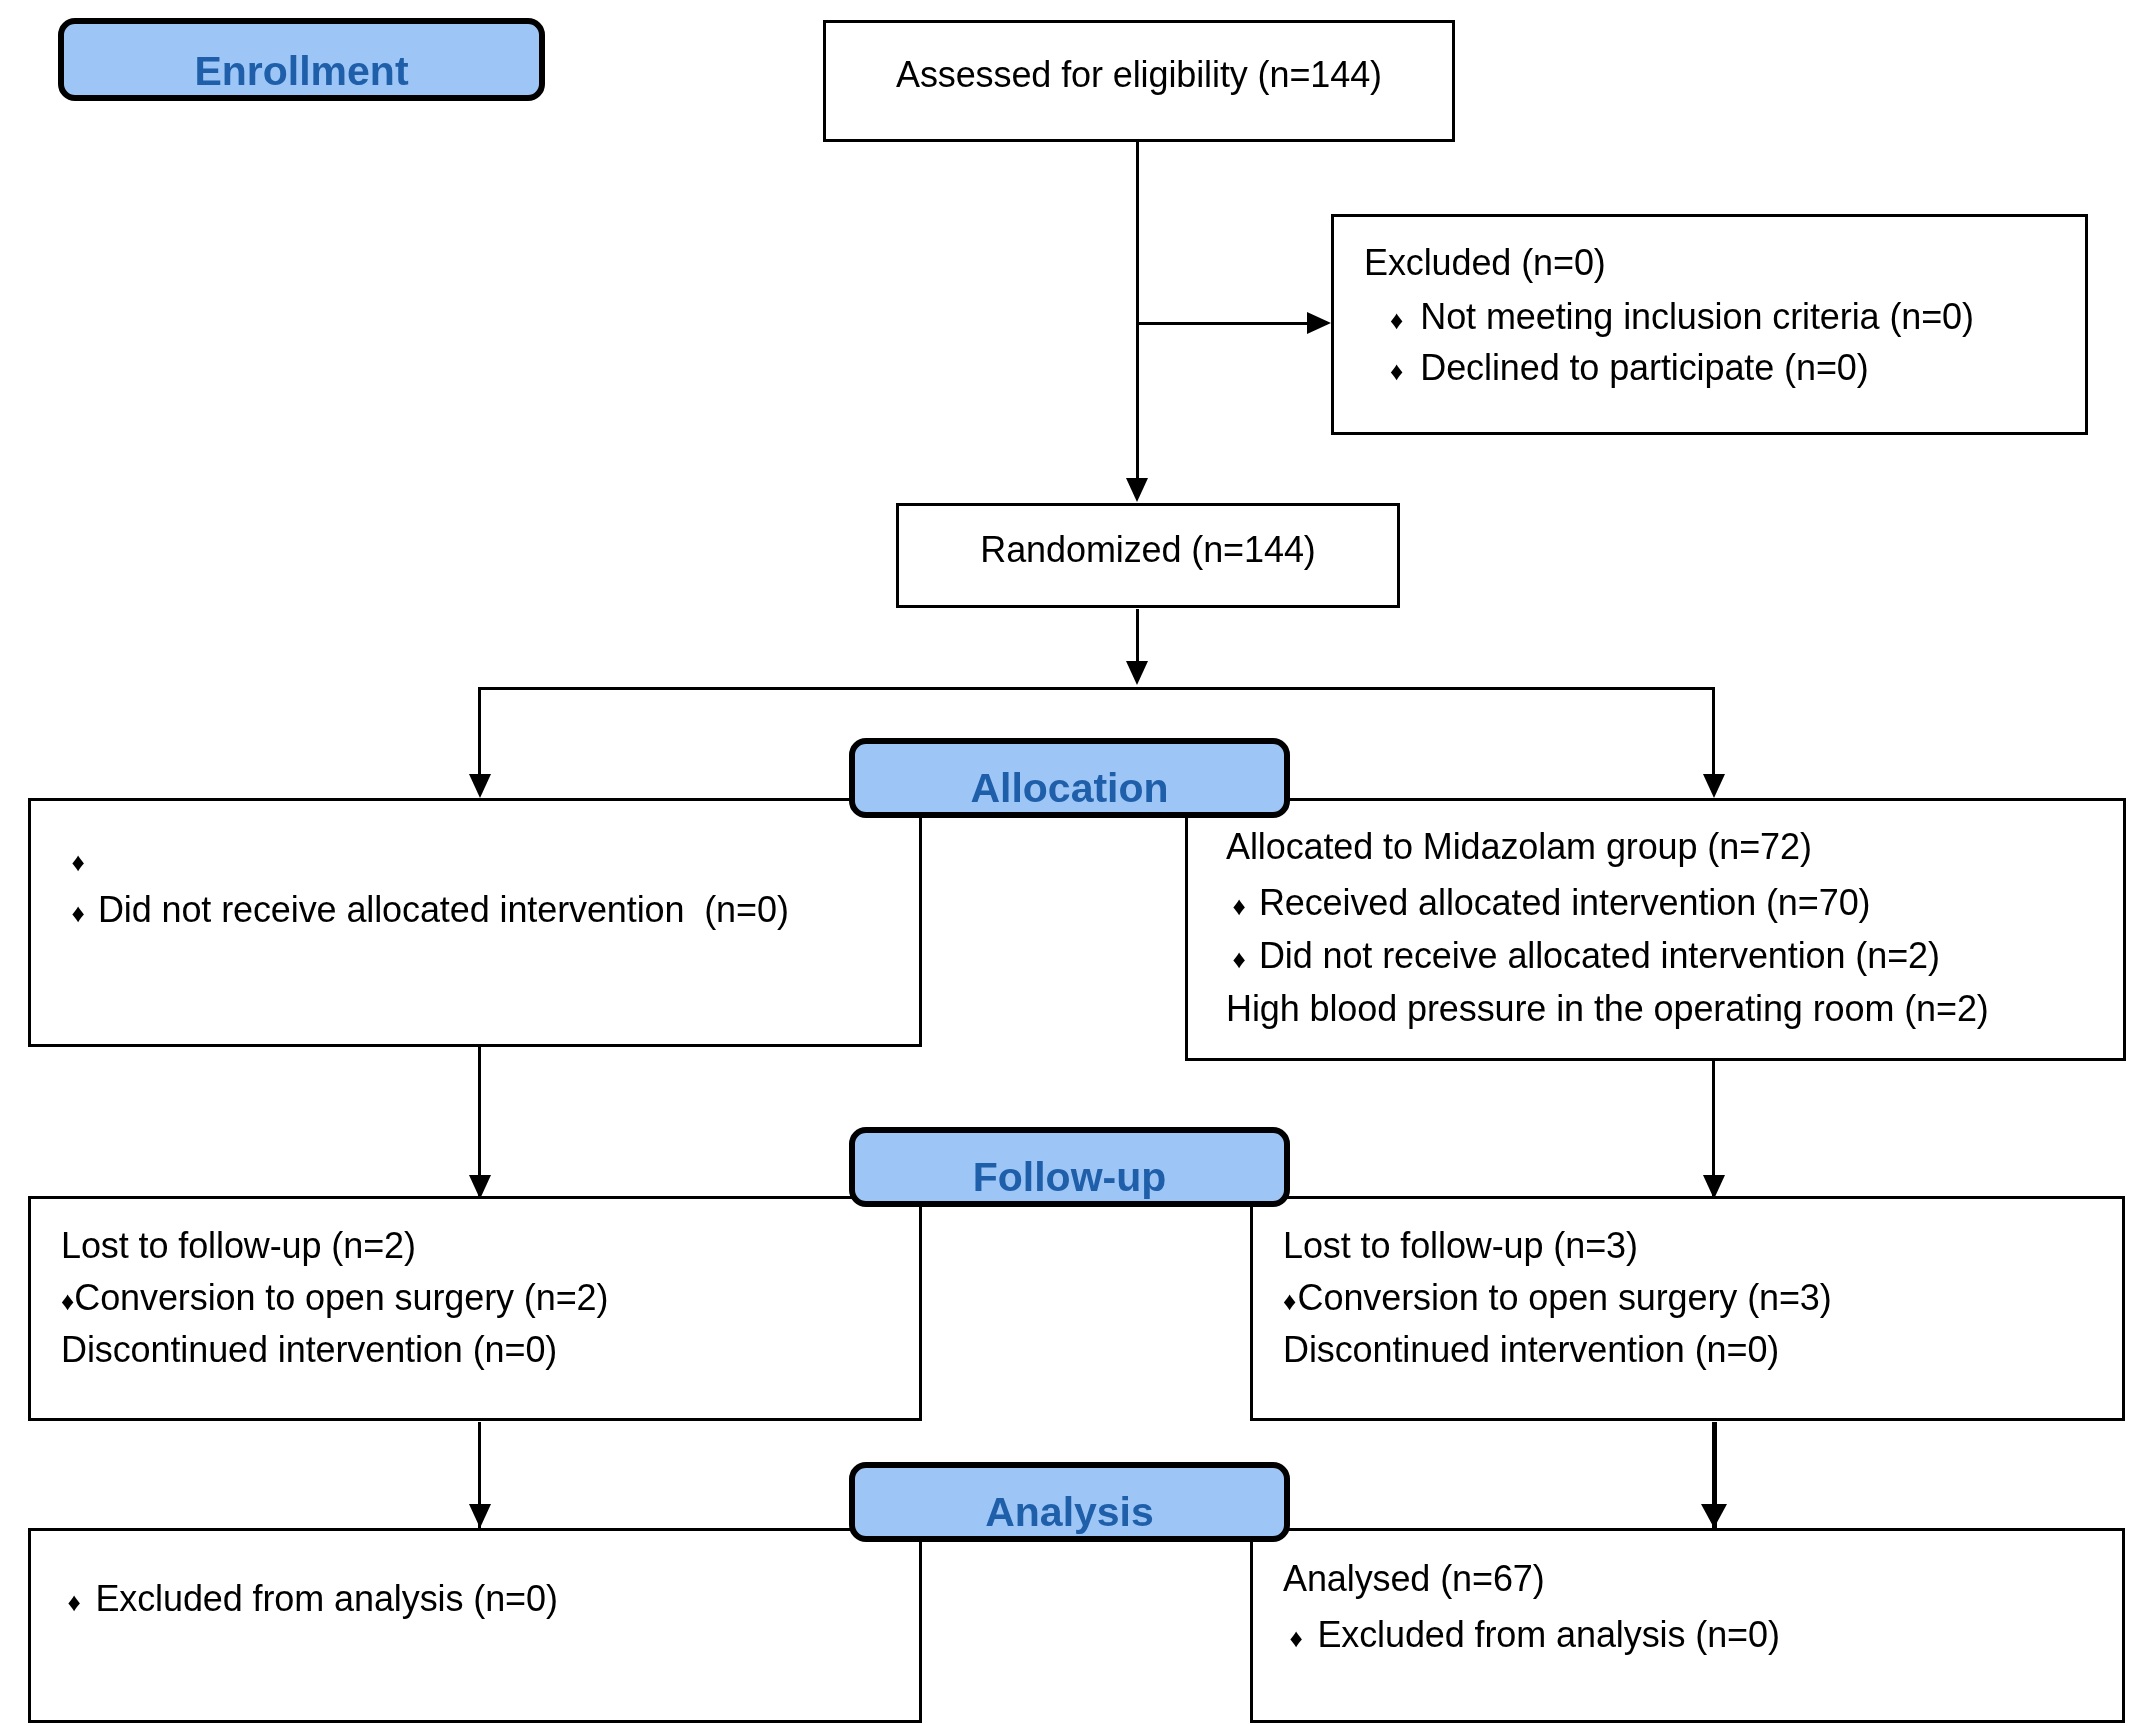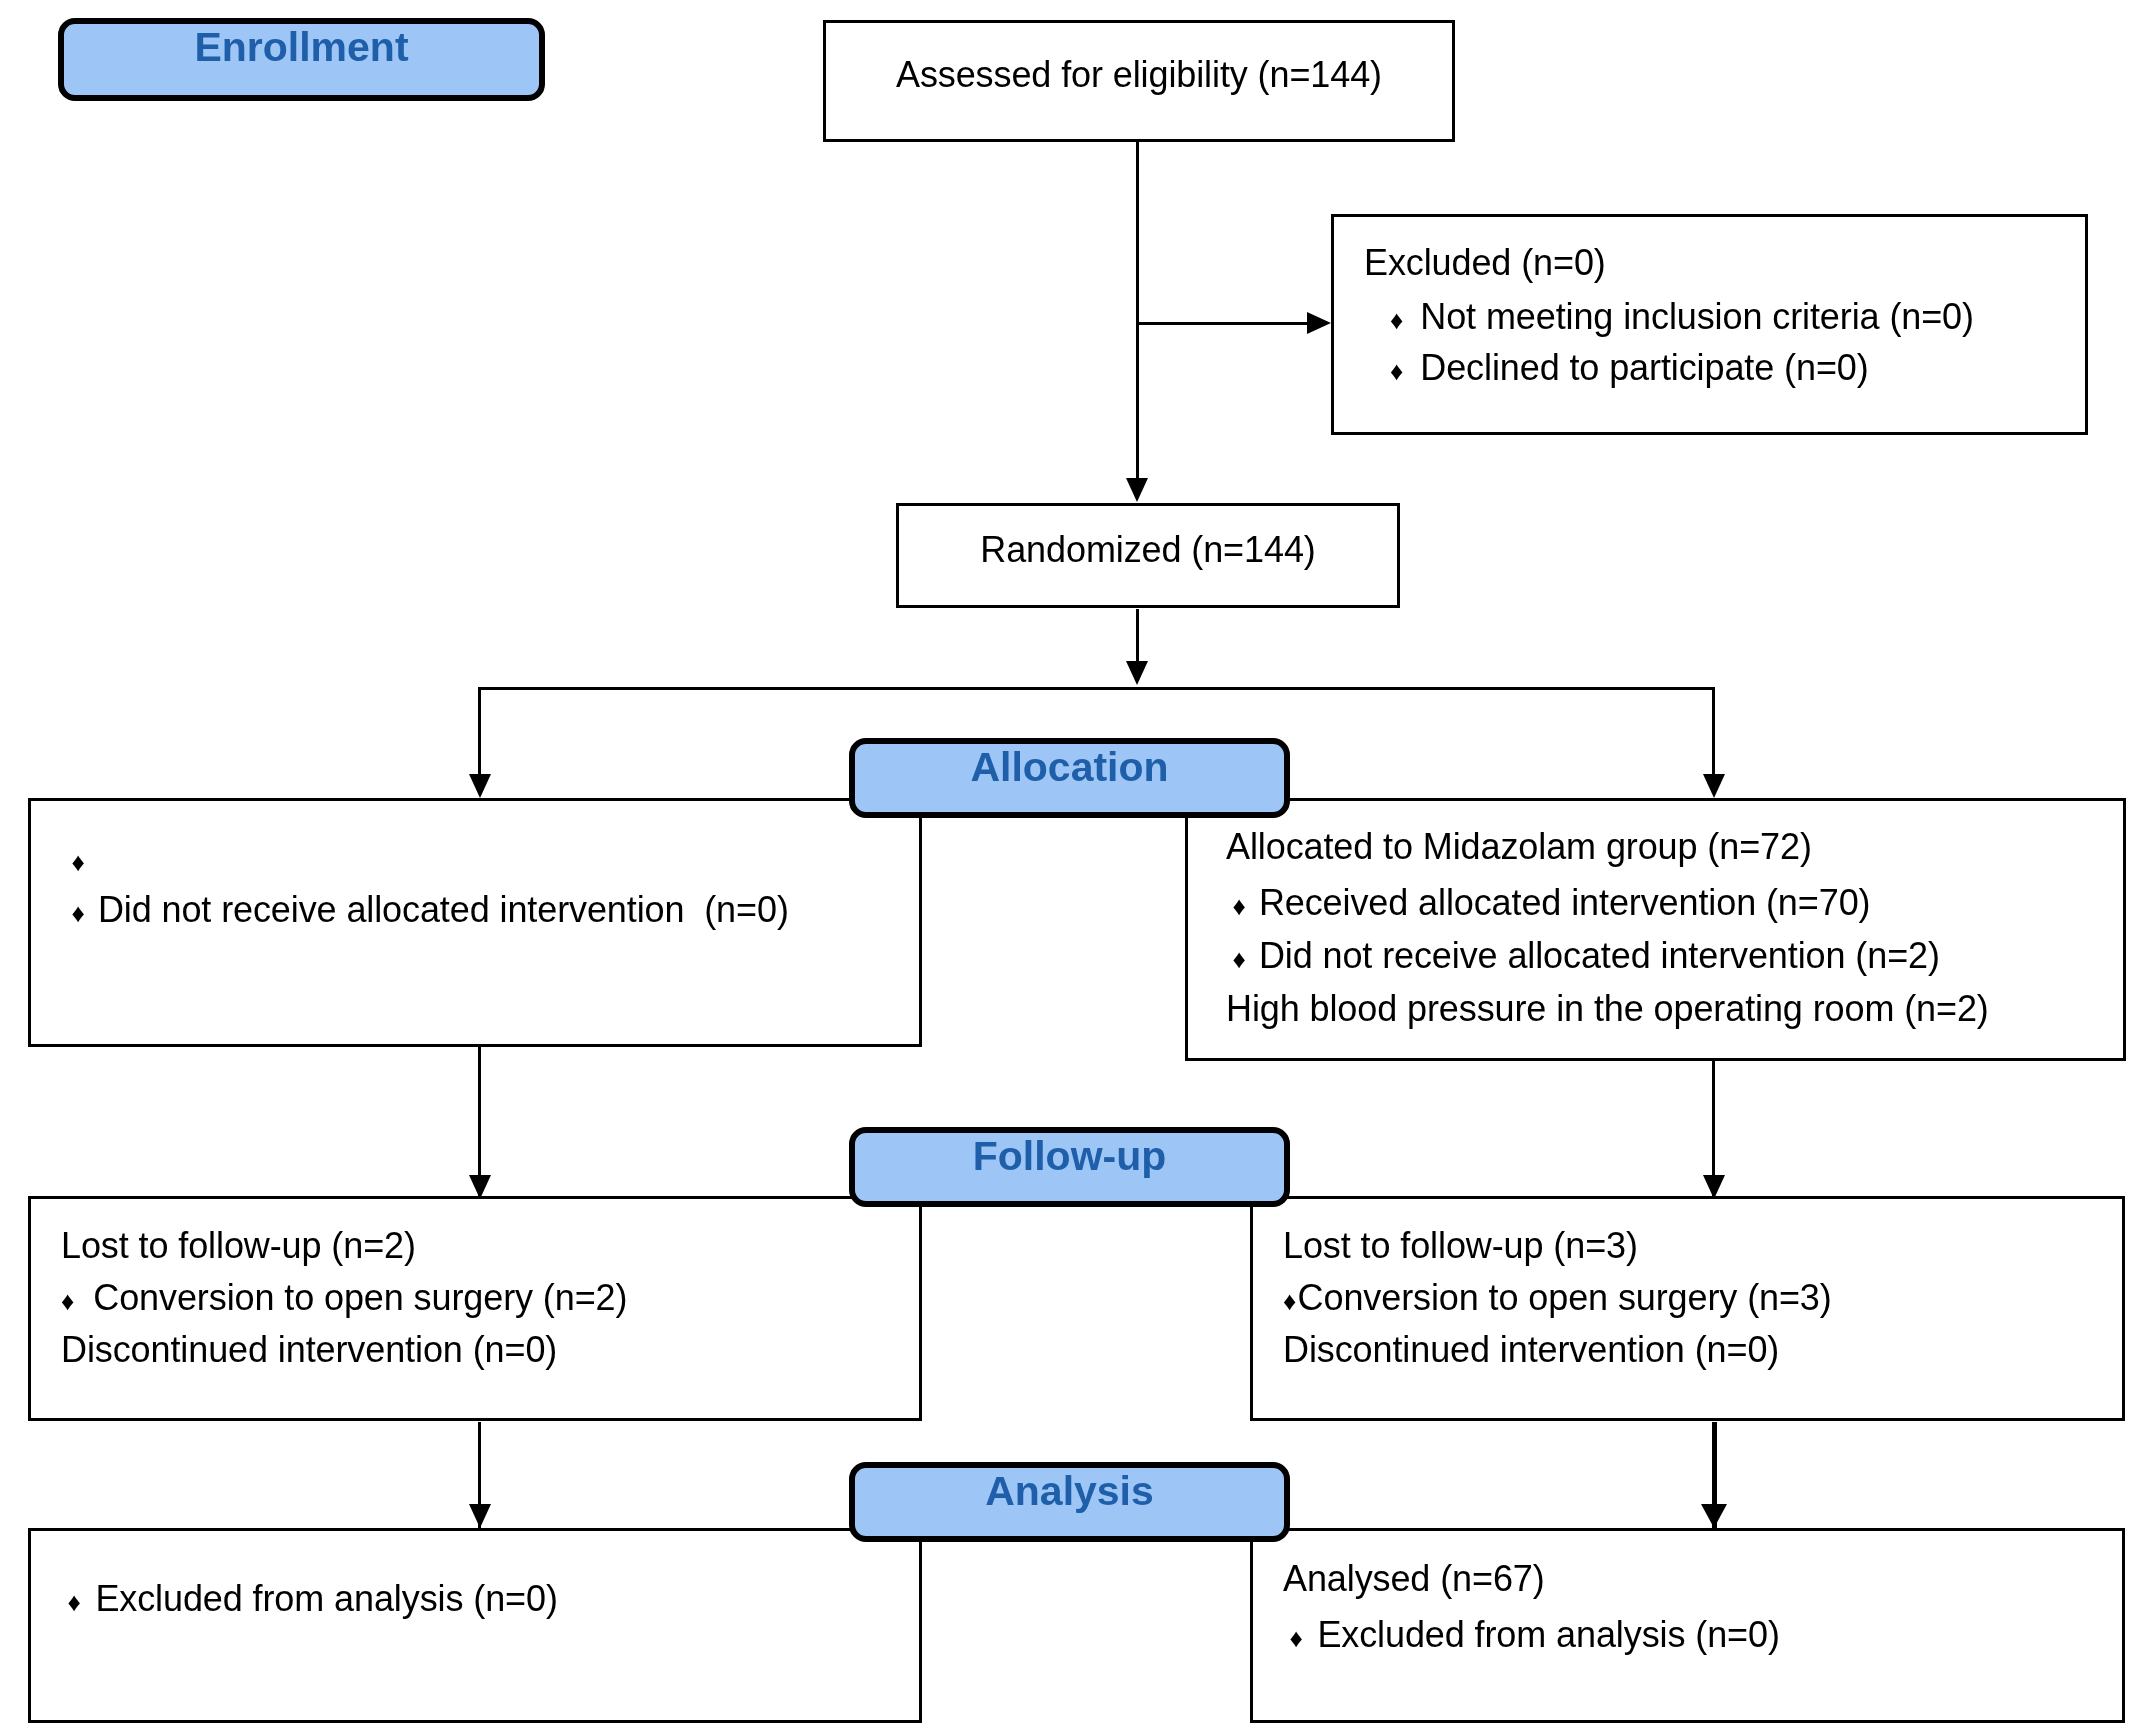--- a/index.html
+++ b/index.html
@@ -52,21 +52,21 @@
   }
 
   
   .stage {
     position: absolute;
     box-sizing: border-box;
     background: #9DC6F7;
     border: 6px solid #000000;
     border-radius: 17px;
     display: flex;
-    align-items: flex-start;
+    align-items: flex-end;
     justify-content: center;
     z-index: 20;
   }
   .stage-label {
     font-size: 41px;
     font-weight: bold;
     color: #1F5FA9;
     letter-spacing: 0px;
     white-space: nowrap;
   }
@@ -192,21 +192,21 @@
 
   <div class="stage" style="left:849px; top:1127px; width:441px; height:80px;">
     <span class="stage-label">Follow-up</span>
   </div>
 
   <div class="box" style="left:28px; top:1196px; width:894px; height:225px;">
     <div class="box-inner" style="top:29px; left:30px; right:12px;">
       <div class="line">Lost to follow-up (n=2)</div>
       <div class="bullet-row" style="margin-top:16px; margin-left:0px;">
         <span class="bullet-mark">♦</span>
-        <span class="line" style="margin-left:19px;">Conversion to open surgery (n=2)</span>
+        <span class="line" style="margin-left:0;">Conversion to open surgery (n=2)</span>
       </div>
       <div class="line" style="margin-top:16px;">Discontinued intervention (n=0)</div>
     </div>
   </div>
 
   <div class="box" style="left:1250px; top:1196px; width:875px; height:225px;">
     <div class="box-inner" style="top:29px; left:30px; right:12px;">
       <div class="line">Lost to follow-up (n=3)</div>
       <div class="bullet-row" style="margin-top:16px; margin-left:0px;">
         <span class="bullet-mark">♦</span>

